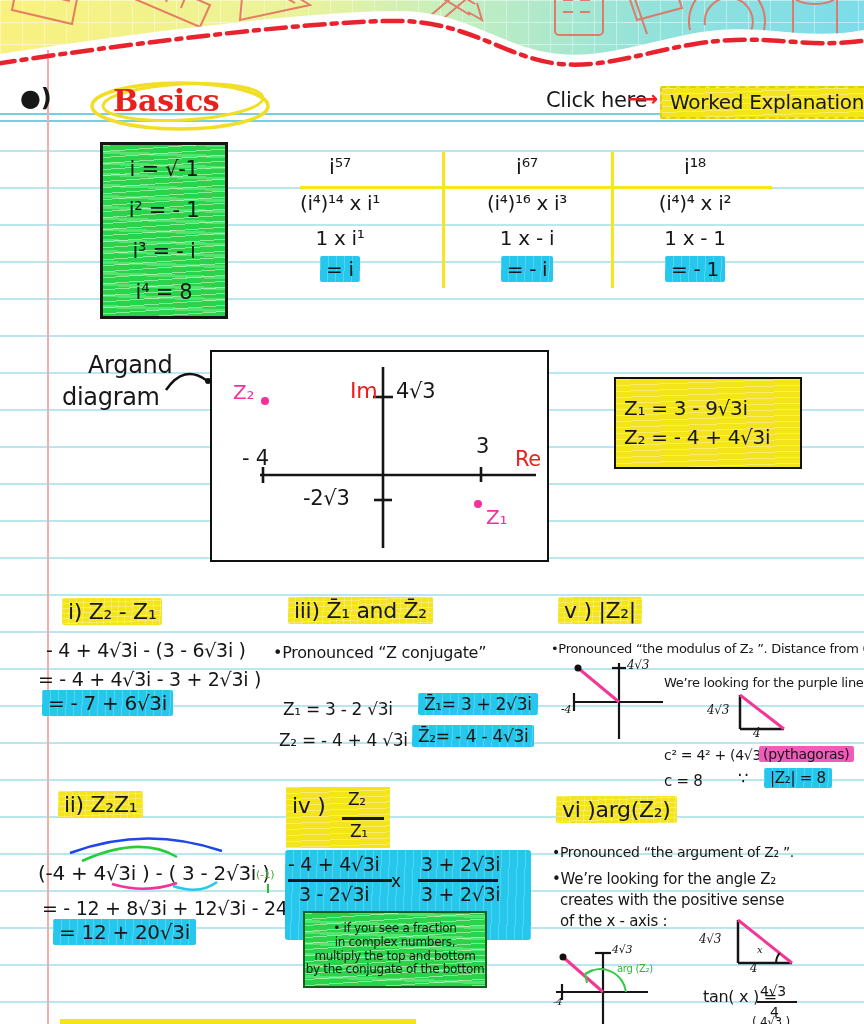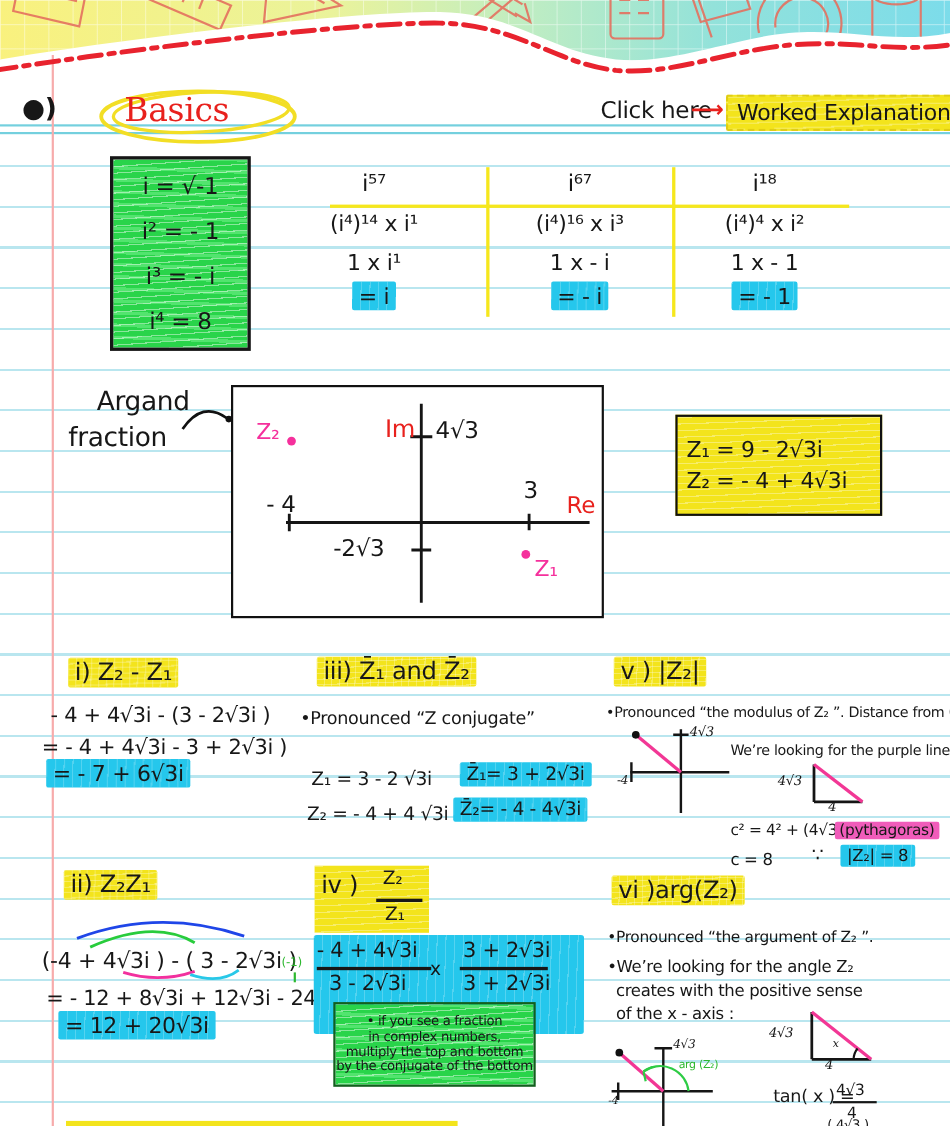--- a/index.html
+++ b/index.html
@@ -76,21 +76,21 @@
       </g>
       <path d="M-5,64 C150,40 330,20 400,21 C470,22 505,58 560,64 C605,68 645,52 695,44 C765,32 805,50 869,40" fill="none" stroke="#e8232e" stroke-width="4.5" stroke-dasharray="20 7 5 7" stroke-linecap="round"></path>
     </svg>
   </div>
 
   <div class="abs t24" style="left:20px;top:85px;font-weight:bold">●)</div>
   <svg class="abs" style="left:85px;top:76px" width="195" height="58" viewBox="0 0 195 58">
     <ellipse cx="95" cy="30" rx="88" ry="23" fill="none" stroke="#f2de25" stroke-width="3.5"></ellipse>
     <ellipse cx="98" cy="26" rx="80" ry="18" fill="none" stroke="#f2de25" stroke-width="3" transform="rotate(-3 98 26)"></ellipse>
   </svg>
-  <div class="abs t30 red" style="left:113px;top:84px;font-family:'DejaVu Serif',serif;font-weight:normal">Basics</div>
+  <div class="abs t30 red" style="left:113px;top:84px;font-family:'DejaVu Serif',serif;font-weight:bold">Basics</div>
 
   <div class="abs t21" style="left:546px;top:88px">Click here</div>
   <div class="abs t21 red" style="left:628px;top:87px;font-weight:bold">⟶</div>
   <div class="abs t20 scrib-y" style="left:660px;top:86px;padding:3px 8px;border:2px dashed #e0cd14;border-radius:2px">Worked Explanations</div>
 
   <div class="abs scrib-g" style="left:100px;top:142px;width:122px;height:163px;border:3px solid #161616;
        display:flex;flex-direction:column;justify-content:space-around;align-items:center;padding:4px 0">
     <div class="t21">i = √-1</div>
     <div class="t21">i² = - 1</div>
     <div class="t21">i³ = - i</div>
@@ -110,21 +110,21 @@
   <div class="abs ctr t20" style="left:452px;top:192px;width:150px">(i⁴)¹⁶ x i³</div>
   <div class="abs ctr t20" style="left:452px;top:227px;width:150px">1 x - i</div>
   <div class="abs ctr" style="left:452px;top:258px;width:150px"><span class="hl-c t20">= - i</span></div>
 
   <div class="abs ctr t21" style="left:620px;top:155px;width:150px">i¹⁸</div>
   <div class="abs ctr t20" style="left:620px;top:192px;width:150px">(i⁴)⁴ x i²</div>
   <div class="abs ctr t20" style="left:620px;top:227px;width:150px">1 x - 1</div>
   <div class="abs ctr" style="left:620px;top:258px;width:150px"><span class="hl-c t20">= - 1</span></div>
 
   <div class="abs t24" style="left:88px;top:352px">Argand</div>
-  <div class="abs t24" style="left:62px;top:384px">fraction</div>
+  <div class="abs t24" style="left:62px;top:384px">diagram</div>
   <svg class="abs" style="left:162px;top:360px" width="55" height="38">
     <path d="M4,30 Q22,4 44,20" fill="none" stroke="#111" stroke-width="2.5"></path>
     <circle cx="46" cy="21" r="3" fill="#111"></circle>
   </svg>
 
   <div class="abs" style="left:210px;top:350px;width:335px;height:208px;border:2.5px solid #111;background:#fff"></div>
   <svg class="abs" style="left:210px;top:350px" width="335" height="208">
     <g stroke="#151515" stroke-width="2.6">
       <line x1="173" y1="17" x2="173" y2="198"></line>
       <line x1="50" y1="125" x2="326" y2="125"></line>
@@ -140,26 +140,26 @@
   <div class="abs t21" style="left:476px;top:434px">3</div>
   <div class="abs t21" style="left:242px;top:446px">- 4</div>
   <div class="abs t21" style="left:303px;top:486px">-2√3</div>
   <div class="abs t20 pink" style="left:233px;top:381px">Z₂</div>
   <div class="dot" style="left:261px;top:397px"></div>
   <div class="dot" style="left:474px;top:500px"></div>
   <div class="abs t20 pink" style="left:486px;top:506px">Z₁</div>
 
   <div class="abs scrib-y" style="left:614px;top:377px;width:176px;height:88px;border:2.5px solid #111;
        display:flex;flex-direction:column;justify-content:center;gap:6px;padding-left:8px">
-    <div class="t20">Z₁ = 9 - 2√3i</div>
+    <div class="t20">Z₁ = 3 - 9√3i</div>
     <div class="t20">Z₂ = - 4 + 4√3i</div>
   </div>
 
   <div class="abs" style="left:62px;top:599px"><span class="hl-y t22">i)  Z₂ - Z₁</span></div>
-  <div class="abs t19" style="left:46px;top:640px">- 4 + 4√3i - (3 - 2√3i )</div>
+  <div class="abs t19" style="left:46px;top:640px">- 4 + 4√3i - (3 - 6√3i )</div>
   <div class="abs t19" style="left:38px;top:669px">= - 4 + 4√3i - 3 + 2√3i )</div>
   <div class="abs" style="left:42px;top:692px"><span class="hl-c t20">= - 7 + 6√3i</span></div>
 
   <div class="abs" style="left:288px;top:598px"><span class="hl-y t22">iii) Z̄₁ and Z̄₂</span></div>
   <div class="abs t16" style="left:273px;top:644px">•Pronounced “Z conjugate”</div>
   <div class="abs t17" style="left:283px;top:700px">Z₁  = 3 - 2 √3i</div>
   <div class="abs" style="left:418px;top:695px"><span class="hl-c t17">Z̄₁= 3 + 2√3i</span></div>
   <div class="abs t17" style="left:279px;top:731px">Z₂ = - 4 + 4 √3i</div>
   <div class="abs" style="left:412px;top:727px"><span class="hl-c t17">Z̄₂= - 4 - 4√3i</span></div>
 

